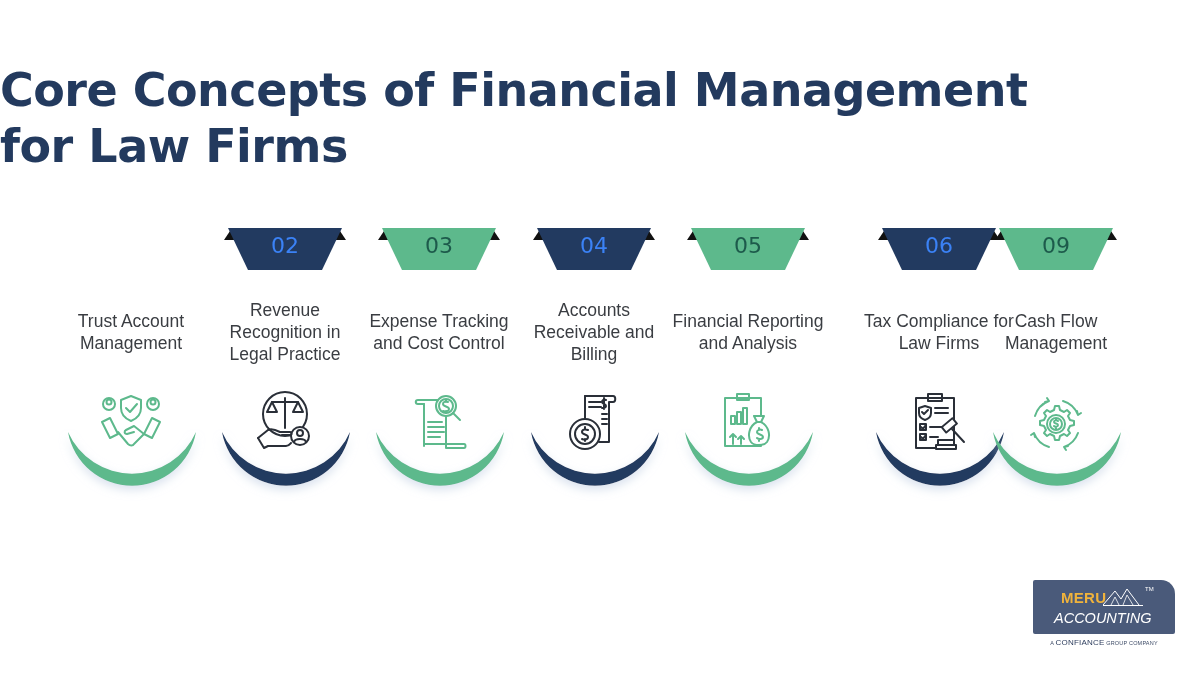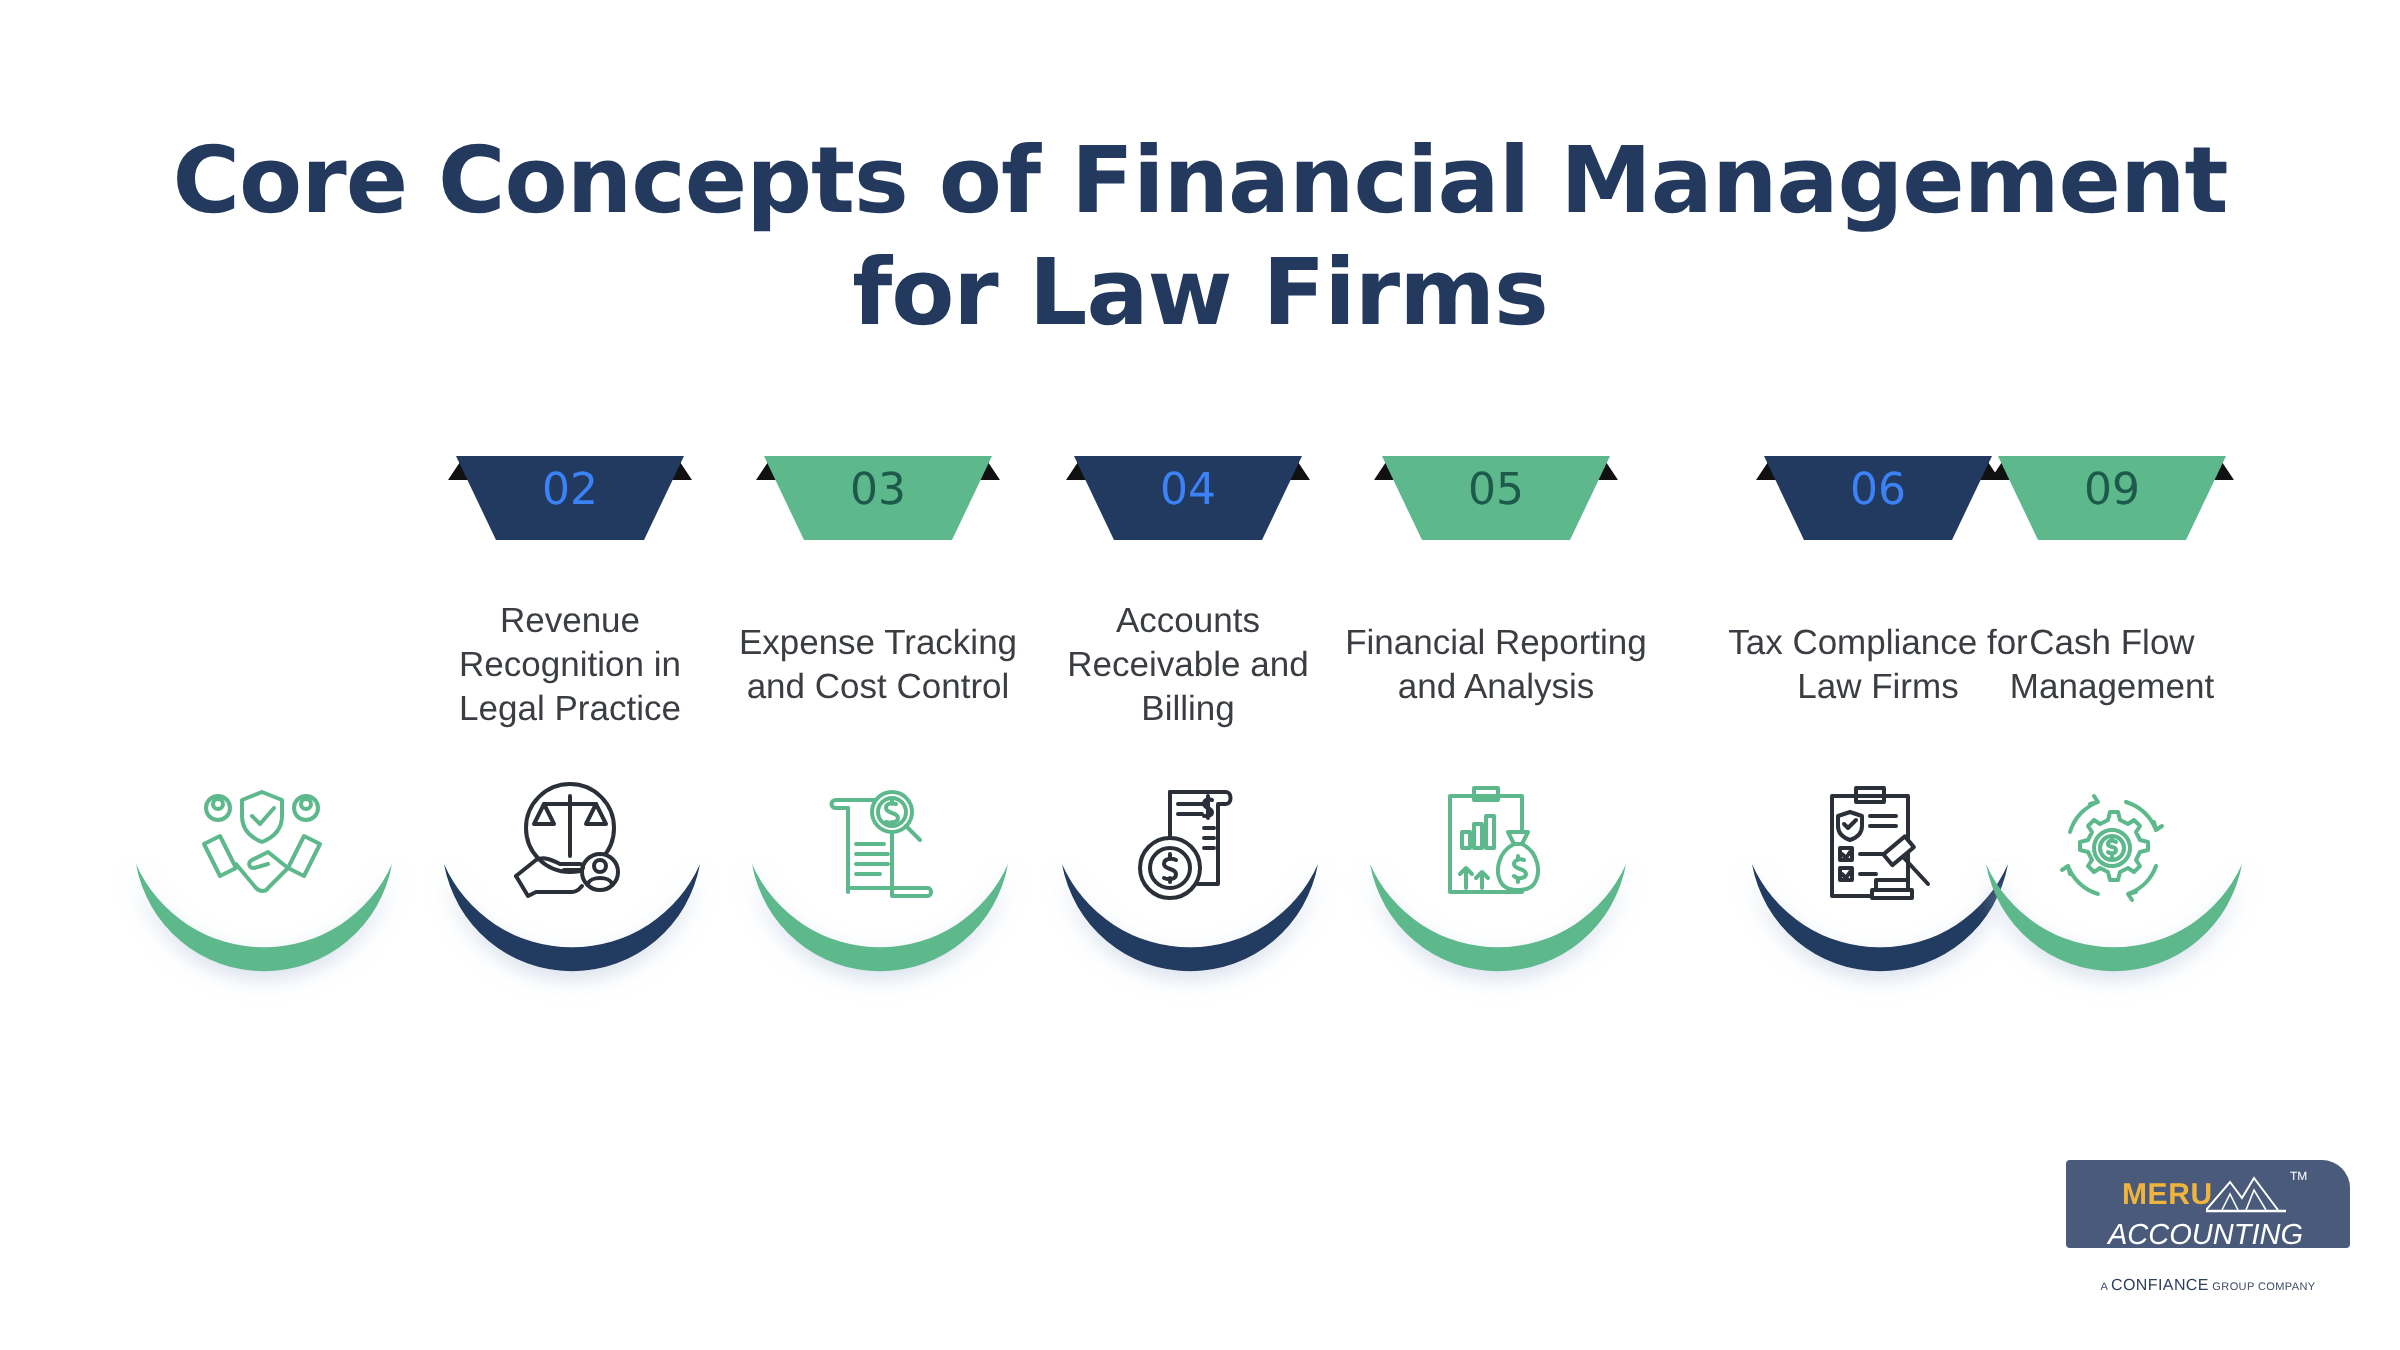--- a/index.html
+++ b/index.html
@@ -1,21 +1,21 @@
 <!DOCTYPE html>
 <html><head>
 <meta charset="utf-8">
 <style>
   * { box-sizing: border-box; margin: 0; padding: 0; }
   html, body { width: 1200px; height: 675px; background: #ffffff; overflow: hidden; }
   body { position: relative; font-family: "Liberation Sans", "DejaVu Sans", sans-serif; }
 
   .title {
     position: absolute; left: 0; top: 62px; width: 1200px;
-    text-align: center; color: #233a5e;
+    color: #233a5e;
     font-family: "DejaVu Sans", sans-serif; font-weight: bold;
     font-size: 46px; line-height: 56px; letter-spacing: -0.5px;
   }
 
   .step {
     position: absolute; top: 224px; width: 154px; height: 300px;
   }
   .tab {
     position: absolute; left: 10px; top: 2px; width: 134px; height: 44px;
   }
@@ -38,21 +38,21 @@
     position: absolute; left: 12px; top: 172px; width: 132px; height: 116px;
     overflow: visible;
   }
   .crescent svg { position: absolute; left: 0; top: 0; overflow: visible; }
   .icon {
     position: absolute; left: 42px; top: 164px; width: 70px; height: 70px;
   }
   .icon svg { width: 70px; height: 70px; }
 
   .logo {
-    position: absolute; left: 1033px; top: 580px; width: 142px; height: 44px;
+    position: absolute; left: 1033px; top: 580px; width: 142px; height: 54px;
     background: #4a5a7a; border-radius: 2px 14px 2px 2px;
   }
   .logo-meru {
     position: absolute; left: 28px; top: 10px; color: #f0b33c;
     font-weight: bold; font-size: 15px; line-height: 16px; letter-spacing: 0.3px;
   }
   .logo-accounting {
     position: absolute; left: 21px; top: 30px; color: #ffffff;
     font-size: 14.5px; line-height: 16px; font-style: italic;
   }
@@ -68,20 +68,23 @@
 </style>
 </head>
 <body>
 
 <div class="title">
   <div>Core Concepts of Financial Management</div>
   <div>for Law Firms</div>
 </div>
 
 <div class="step green" style="left:54px;">
+  <div class="label">
+      <span>Trust Account Management</span>
+    </div>
   <div class="crescent">
     <svg width="132" height="116" viewBox="0 0 132 116">
       <defs>
           <filter id="sh1" x="-20%" y="-20%" width="140%" height="150%">
             <feDropShadow dx="0" dy="4" stdDeviation="5" flood-color="#c8d4e6" flood-opacity="0.7"></feDropShadow>
           </filter>
         </defs>
       <path d="M2,36 A65,65 0 0 0 130,36 A70,70 0 0 1 2,36 Z" fill="#5DB98C" filter="url(#sh1)"></path>
     </svg>
   </div>

